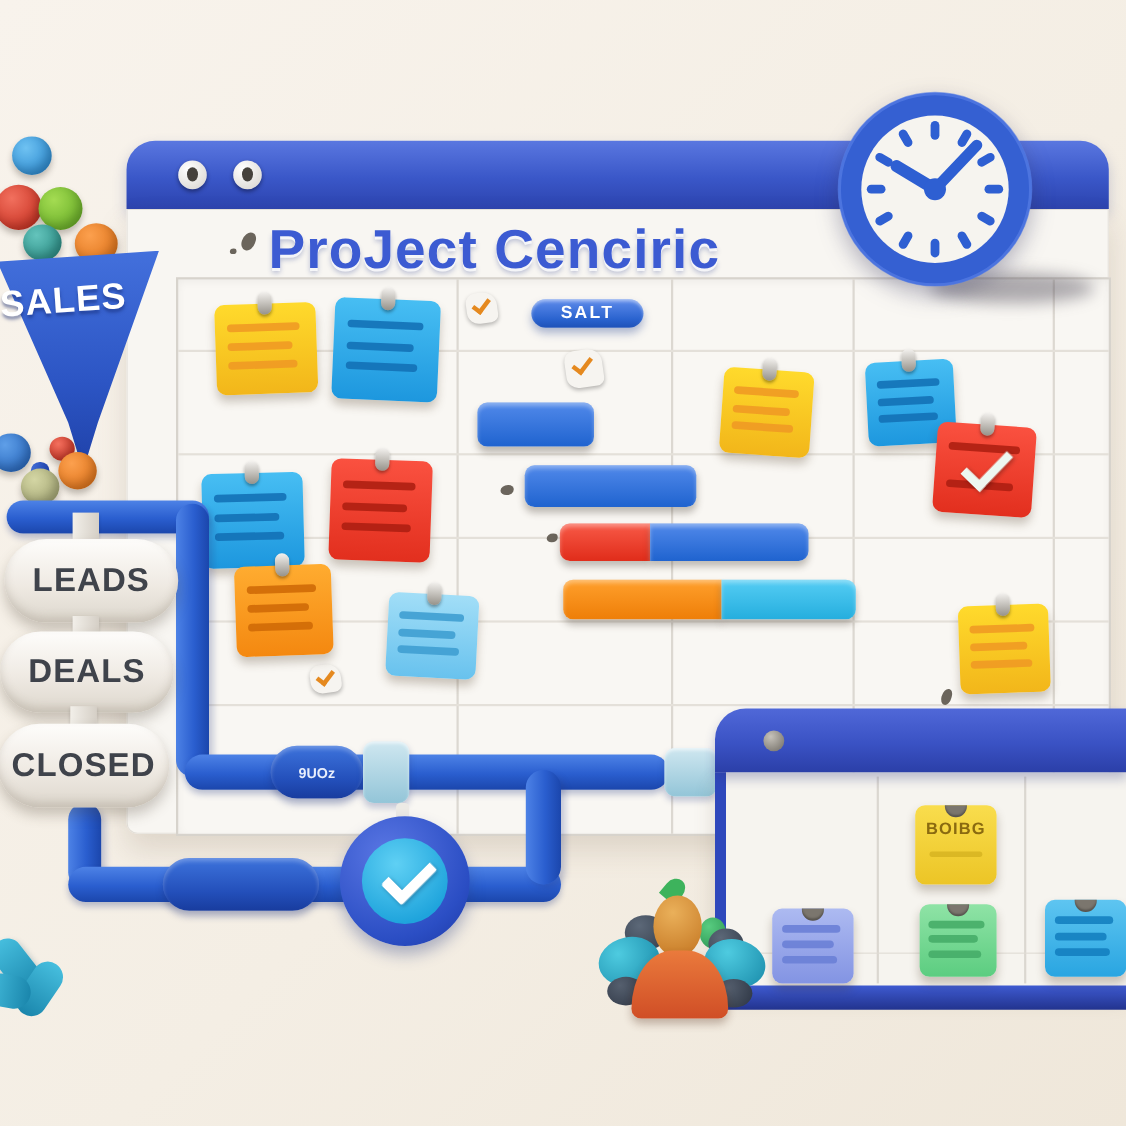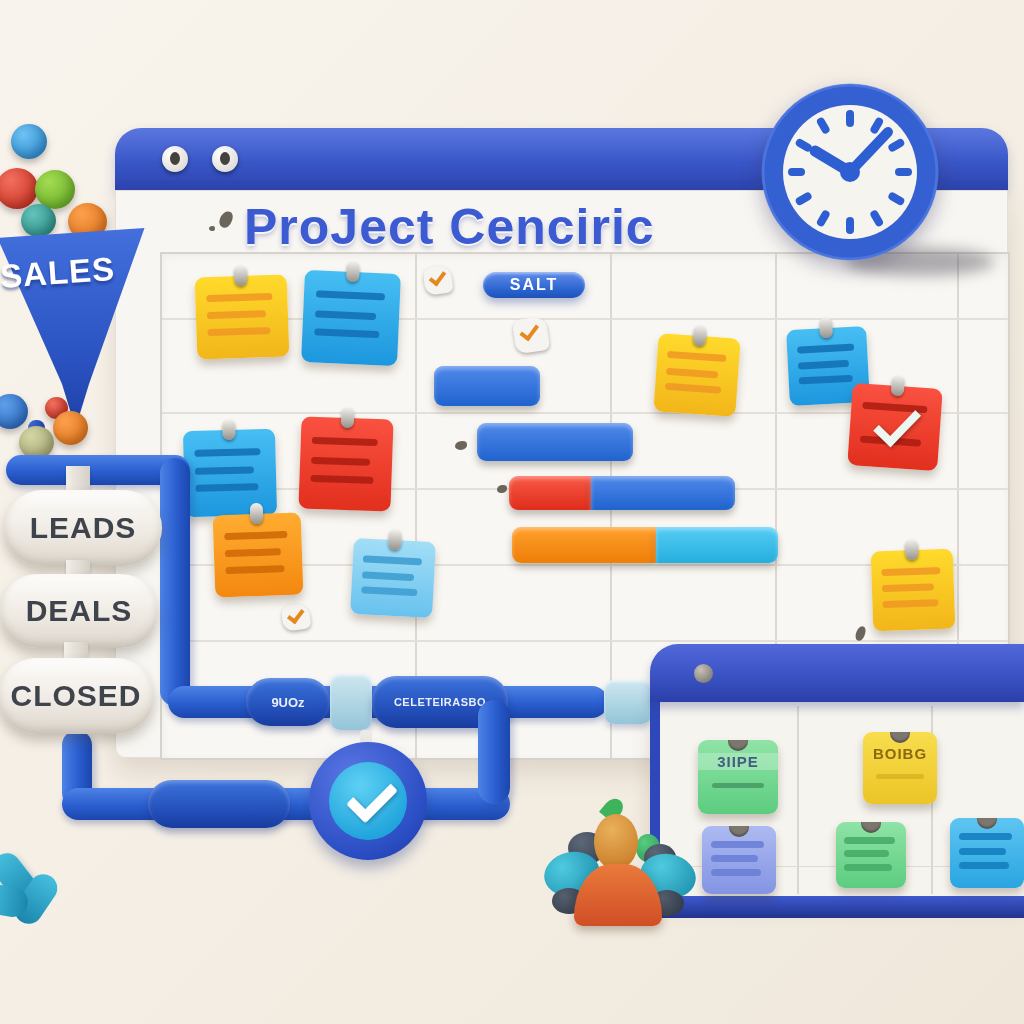--- a/index.html
+++ b/index.html
@@ -254,21 +254,20 @@
   <div class="abs ball" style="left:-8px;top:394px;width:36px;height:35px;background:radial-gradient(circle at 35% 30%,#5f9fe8,#1d5cb4);"></div>
   <div class="abs ball" style="left:45px;top:397px;width:23px;height:22px;background:radial-gradient(circle at 35% 30%,#f2705e,#bf2415);"></div>
   <div class="abs ball" style="left:53px;top:411px;width:35px;height:34px;background:radial-gradient(circle at 35% 30%,#fca04e,#d86a10);"></div>
   <div class="abs ball" style="left:19px;top:426px;width:35px;height:33px;background:radial-gradient(circle at 35% 30%,#d4d6a4,#9a9c6a);"></div>
 
   <div class="abs pipe-h" style="left:6px;top:455px;width:184px;height:30px;"></div>
   <div class="abs pipe-v" style="left:160px;top:458px;width:30px;height:248px;"></div>
   <div class="abs pipe-h" style="left:168px;top:686px;width:440px;height:32px;"></div>
   <div class="abs sleeve" style="left:246px;top:678px;width:84px;height:48px;font-size:13px;">9UOz</div>
   <div class="abs coupling" style="left:330px;top:674px;width:42px;height:56px;"></div>
-  <div class="abs sleeve" style="left:372px;top:676px;width:136px;height:52px;font-size:11px;letter-spacing:.5px;">CELETEIRASBO</div>
   <div class="abs coupling" style="left:604px;top:680px;width:48px;height:44px;"></div>
   <div class="abs pipe-v" style="left:62px;top:730px;width:30px;height:78px;"></div>
   <div class="abs pipe-h" style="left:62px;top:788px;width:448px;height:32px;"></div>
   <div class="abs sleeve" style="left:148px;top:780px;width:142px;height:48px;"></div>
   <div class="abs pipe-v" style="left:478px;top:700px;width:32px;height:104px;"></div>
   <div class="abs" style="left:360px;top:730px;width:12px;height:32px;background:#eceae5;border-radius:4px;"></div>
   <div class="abs chk-outer">
     <div class="chk-inner"></div>
   </div>
 
@@ -281,32 +280,27 @@
 
   <div class="abs dl-body"></div>
   <div class="abs dl-div" style="left:797px;"></div>
   <div class="abs dl-div" style="left:931px;"></div>
   <div class="abs" style="left:662px;top:866px;width:356px;height:1px;background:#e0dcd5;"></div>
   <div class="abs dl-header">
     <span class="dl-dot"></span>
   </div>
   <div class="abs dl-bottom"></div>
 
-  <div class="abs note dn-green" style="left:698px;top:740px;width:80px;height:74px;">
-    <span class="dpin"></span>
-    <span class="dlabel" style="color:#41607f;background:rgba(255,255,255,.25);">3IIPE</span>
-    <span class="dline"></span>
-    </div>
   <div class="abs note dn-purple" style="left:702px;top:826px;width:74px;height:68px;">
     <span class="dpin"></span>
       <i class="ln ln1"></i>
       <i class="ln ln2"></i>
       <i class="ln ln3"></i>
     </div>
-  <div class="abs note dn-yellow" style="left:832px;top:732px;width:74px;height:72px;margin-left:31px;">
+  <div class="abs note dn-yellow" style="left:832px;top:732px;width:74px;height:72px;">
     <span class="dpin"></span>
     <span class="dlabel" style="color:#8a6a10;">BOIBG</span>
     <span class="dline" style="background:#c9a516;"></span>
     </div>
   <div class="abs note dn-green" style="left:836px;top:822px;width:70px;height:66px;">
     <span class="dpin"></span>
       <i class="ln ln1"></i>
       <i class="ln ln2"></i>
       <i class="ln ln3"></i>
     </div>

